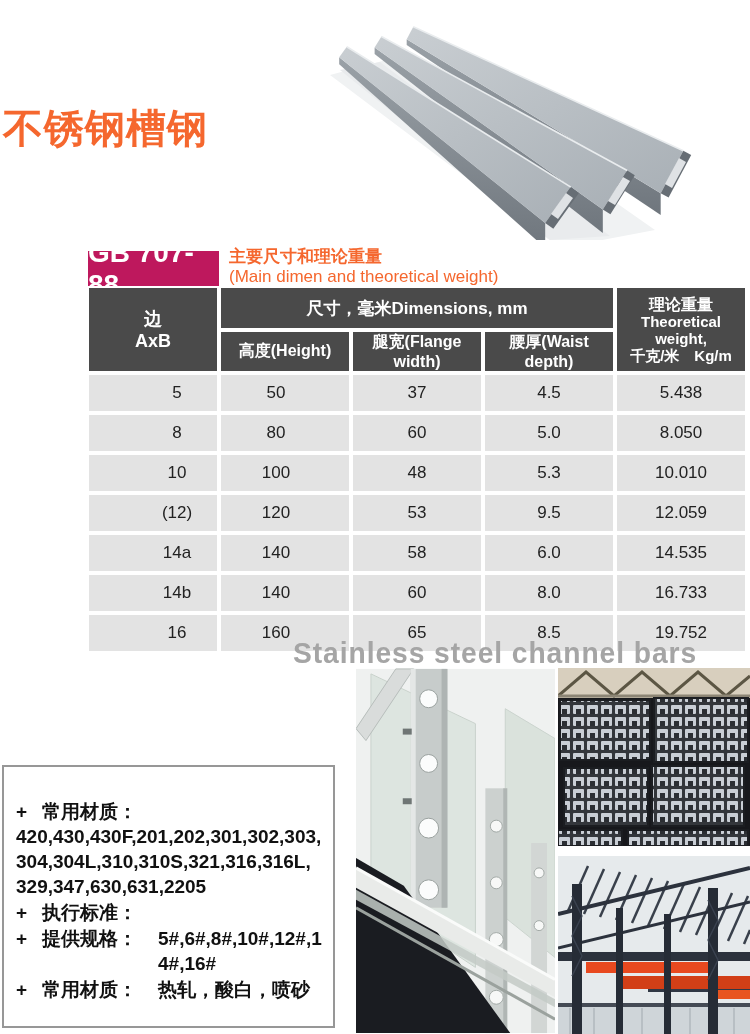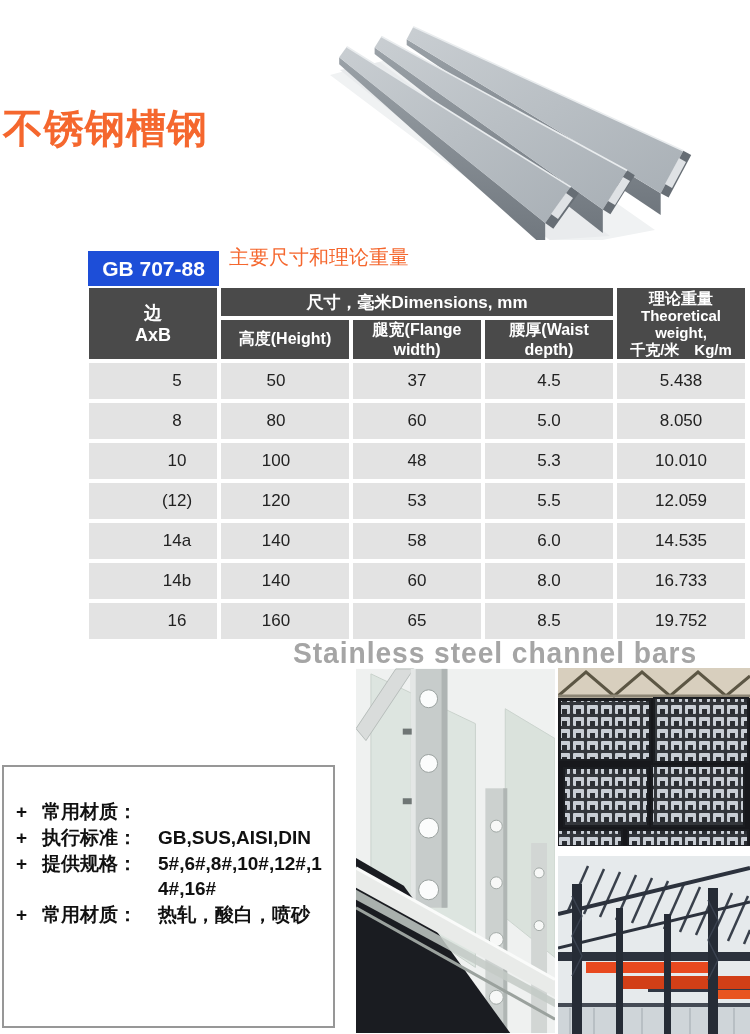--- a/index.html
+++ b/index.html
@@ -14,39 +14,39 @@
   .hero { position: absolute; left: 310px; top: 0; width: 440px; height: 240px; }
   .page-title {
     position: absolute; left: 3px; top: 101px;
     font-size: 40px; font-weight: bold; color: #f5672e; letter-spacing: 1px;
     white-space: nowrap;
   }
 
   
   .std-badge {
     position: absolute; left: 88px; top: 251px; width: 131px; height: 35px;
-    background: #1d4ed8; color: #ffffff; font-size: 21px; font-weight: bold;
+    background: #be185d; color: #ffffff; font-size: 28px; font-weight: bold;
     display: flex; align-items: center; justify-content: center;
   }
   .std-subtitle { position: absolute; left: 229px; top: 247px; color: #f5672e; line-height: 20px; }
-  .std-subtitle .cn { font-size: 20px; font-weight: normal; }
+  .std-subtitle .cn { font-size: 17px; font-weight: bold; }
   .std-subtitle .en { font-size: 17px; }
 
   
   table.spec {
     position: absolute; left: 85px; top: 284px;
     border-collapse: separate; border-spacing: 4px 4px;
     table-layout: fixed; width: 664px;
   }
   table.spec col { width: 128px; }
   table.spec th {
     background: #4a4a4a; color: #ffffff; font-weight: bold;
     text-align: center; vertical-align: middle;
   }
-  .th-dims { height: 28px; font-size: 17px; margin-top: 28px; }
+  .th-dims { height: 40px; font-size: 17px; margin-top: 28px; }
   .th-sub  { height: 32px; font-size: 16px; }
   .th-side { font-size: 18px; line-height: 22px; }
   .th-weight { font-size: 15px; line-height: 17px; }
   .th-weight .w1 { font-size: 16px; }
   table.spec td {
     background: #e3e3e3; color: #222222; font-size: 17px;
     text-align: center; vertical-align: middle; height: 36px;
   }
   td.c-size  { text-indent: 48px; }
   td.c-height{ text-indent: -18px; }
@@ -117,20 +117,21 @@
     <polygon points="260.8,187.1 268.9,192.9 243.3,228.7 235.2,222.9" fill="#676e75"></polygon>
     <polygon points="256,193 263,198 248,219 241,214" fill="#dfe2e5"></polygon>
     <line x1="36.8" y1="46.7" x2="260.8" y2="187.1" stroke="#e9ecee" stroke-width="1.6"></line>
   </svg>
 
   <div class="page-title">不锈钢槽钢</div>
 
   <div class="std-badge">GB 707-88</div>
   <div class="std-subtitle">
     <div class="cn">主要尺寸和理论重量</div>
+    <div class="en">(Main dimen and theoretical weight)</div>
   </div>
 
   <table class="spec">
     <colgroup>
         <col>
         <col>
         <col>
         <col>
         <col>
     </colgroup>
@@ -172,21 +173,21 @@
         <td class="c-size">10</td>
         <td class="c-height">100</td>
         <td>48</td>
         <td>5.3</td>
         <td>10.010</td>
       </tr>
       <tr>
         <td class="c-size">(12)</td>
         <td class="c-height">120</td>
         <td>53</td>
-        <td>5.5</td>
+        <td>9.5</td>
         <td>12.059</td>
       </tr>
       <tr>
         <td class="c-size">14a</td>
         <td class="c-height">140</td>
         <td>58</td>
         <td>6.0</td>
         <td>14.535</td>
       </tr>
       <tr>
@@ -208,26 +209,26 @@
 
   <div class="watermark">Stainless steel channel bars</div>
 
   <div class="info-box">
     <div class="info-item">
       <div class="info-head">
         <span class="info-plus">+</span>
         <span class="info-label">常用材质：</span>
 
       </div>
+      <div class="info-blockval">420,430,430F,201,202,301,302,303,304,304L,310,310S,321,316,316L, 329,347,630,631,2205</div>
     </div>
     <div class="info-item">
       <div class="info-head">
         <span class="info-plus">+</span>
         <span class="info-label">执行标准：</span>
-        <span class="info-value">GB,SUS,AISI,DIN</span>
       </div>
 
     </div>
     <div class="info-item">
       <div class="info-head">
         <span class="info-plus">+</span>
         <span class="info-label">提供规格：</span>
         <span class="info-value">5#,6#,8#,10#,12#,14#,16#</span>
       </div>
 

